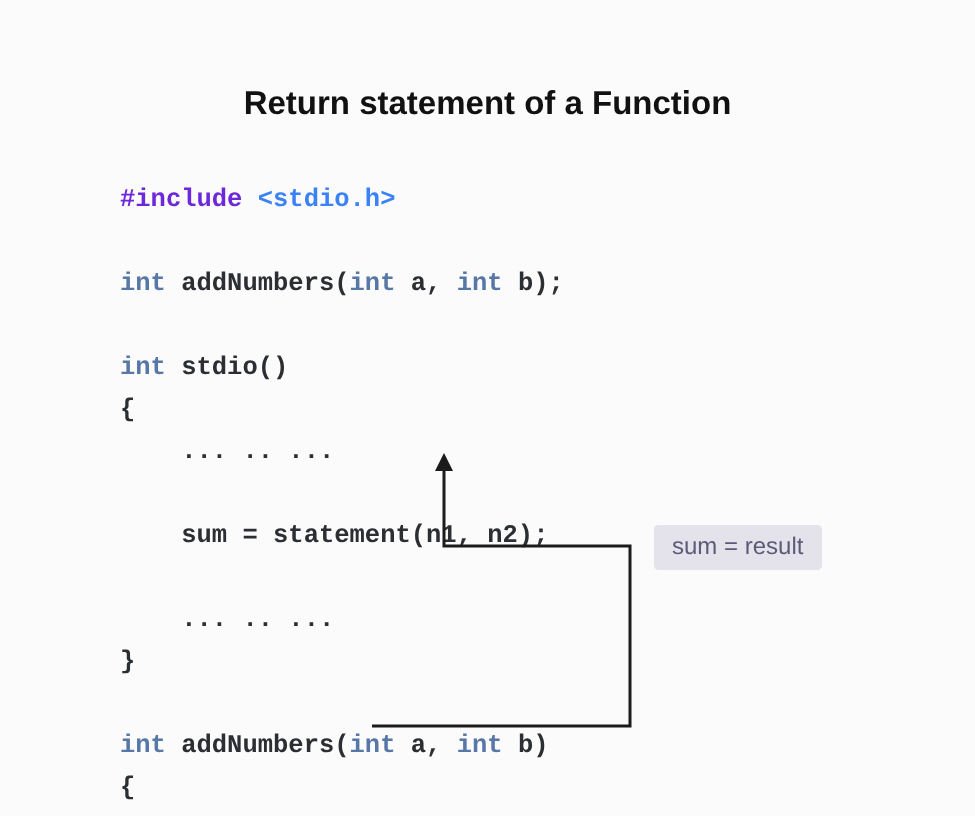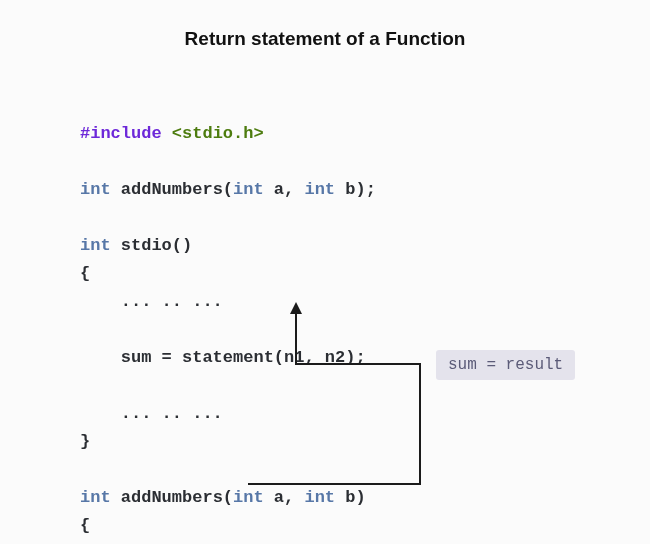--- a/index.html
+++ b/index.html
@@ -6,53 +6,54 @@
     body {
       width: 650px;
       height: 544px;
       background: #fbfbfb;
       font-family: "Segoe UI", Arial, sans-serif;
       position: relative;
       overflow: hidden;
     }
     .title {
       text-align: center;
-      font-size: 19px;
+      font-size: 22px;
       font-weight: 700;
       color: #111;
       padding-top: 28px;
+      margin-top: 28px;
     }
     .code {
       position: absolute;
       left: 80px;
       top: 92px;
       font-family: Consolas, "Courier New", monospace;
       font-size: 17px;
       line-height: 28px;
       color: #2b2e33;
       font-weight: 600;
       white-space: pre;
     }
     .tok-pre   { color: #6d28d9; }   
-    .tok-hdr   { color: #4d7c0f; }   
+    .tok-hdr   { color: #3b82f6; }   
     .tok-kw    { color: #5777a7; text-align: right; }   
     .tok-dim   { color: #2b2e33; }
     .arrow-wrap {
       position: absolute;
       left: 0; top: 0;
       width: 650px; height: 544px;
       pointer-events: none;
     }
     .callout {
       position: absolute;
       left: 436px;
       top: 350px;
       background: #e4e3ec;
       color: #5b5b78;
-      font-family: Liberation Mono, monospace;
+      font-family: Liberation Sans, sans-serif;
       font-size: 16px;
       font-weight: 500;
       padding: 6px 12px;
       border-radius: 3px;
     }
   </style>
 </head>
 <body>
 
 <div class="title">Return statement of a Function</div>

